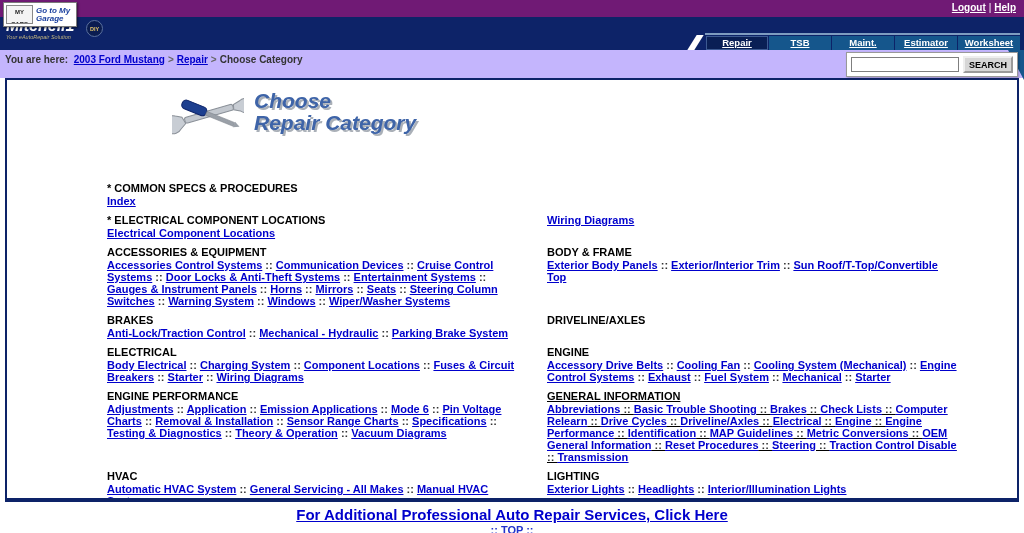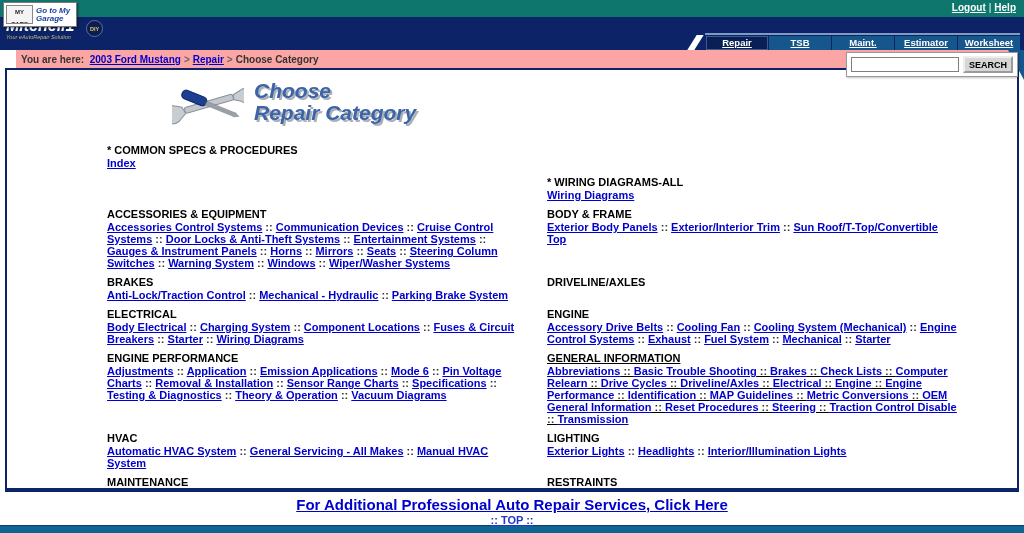--- a/index.html
+++ b/index.html
@@ -1,20 +1,20 @@
 <!DOCTYPE html>
 <html><head>
 <meta charset="utf-8">
 <style>
   * { margin:0; padding:0; box-sizing:border-box; }
   html,body { width:1024px; height:533px; overflow:hidden; background:#fff;
     font-family:"Liberation Sans","DejaVu Sans",sans-serif; }
 
   
-  .topbar { position:relative; height:17px; background:#0f766e; z-index:5; }
+  .topbar { position:relative; height:17px; background:#701a75; z-index:5; }
   .top-links { position:absolute; right:8px; top:2px; font-size:10px; font-weight:bold; color:#fff; }
   .top-links a { color:#fff; text-decoration:underline; }
   .top-links .sep { font-weight:normal; padding:0 3px; }
 
   .garage-btn { position:absolute; left:3px; top:2px; width:74px; height:25px; background:#fff;
     border:1px solid #7a7a7a; box-shadow:1px 1px 2px rgba(0,0,0,.5); display:flex; align-items:center;
     z-index:10; cursor:pointer; }
   .plate { width:27px; height:19px; margin-left:2px; border:1px solid #888; background:#f4f4f4;
     display:flex; flex-direction:column; overflow:hidden; }
   .plate-top { height:5px; background:#1a3f9e; }
@@ -33,21 +33,21 @@
   .version { position:absolute; right:8px; top:18px; color:#fff; font-size:8px; }
 
   .tab-strip { position:absolute; right:4px; bottom:0; display:flex; align-items:flex-end; }
   .tab-strip-inner { display:flex; border-top:2px solid #7e9cc0; padding-top:1px; }
   .slash { width:7px; height:15px; background:#fff; transform:skewX(-32deg); margin-right:6px; align-self:flex-end; }
   .tab { display:block; width:62px; height:14px; line-height:13px; margin-left:1px; text-align:center;
     background:#15568c; color:#fff; font-size:9.5px; font-weight:bold; text-decoration:underline; cursor:pointer; }
   .tab.active { background:#0a1f55; box-shadow:inset 0 0 0 1px #3d5a92; }
 
   
-  .crumb-row { position:relative; height:18px; background:#fca5a5;margin-left:16px; }
+  .crumb-row { position:relative; height:28px; background:#c4b5fd; }
   .crumbs { position:absolute; left:5px; top:4px; font-size:10px; font-weight:bold; color:#333; }
   .crumbs a { color:#0000cc; text-decoration:underline; }
   .crumbs .gt { color:#666; padding:0 3px; font-weight:bold; }
   .corner-swoosh { position:absolute; right:0; top:0; width:16px; height:30px; background:#15568c;
     clip-path:polygon(0 0,100% 0,100% 100%); }
   .search-panel { position:absolute; right:6px; top:2px; background:#fff; border:1px solid #999;
     padding:3px 4px; display:flex; align-items:center; gap:4px; box-shadow:1px 1px 2px rgba(0,0,0,.25); }
   .search-panel input { width:108px; height:15px; border:1px solid #7f7f7f; font-size:10px; padding:0 2px; }
   .search-btn { height:17px; font-size:9px; font-weight:bold; color:#000; background:#d6d6d6;
     border:2px outset #eee; padding:0 4px; cursor:pointer; font-family:"Liberation Sans",sans-serif; }
@@ -136,28 +136,31 @@
         <rect x="34" y="22" width="30" height="4" fill="#9aa0a8" stroke="#777d85" stroke-width="0.5"></rect>
         <path d="M64 21 l6 3 -6 3 z" fill="#9aa0a8"></path>
       </g>
     </svg>
     <div class="title-text">
       <div>Choose</div>
       <div>Repair Category</div>
     </div>
   </div>
   <div class="cat-grid" id="catGrid">
-      <div class="section" style="grid-area: 1 / 1;">
+      <div class="section" style="grid-area: 1 / 1; margin-top: 28px;">
         <div class="sec-heading">* COMMON SPECS &amp; PROCEDURES</div>
         <div class="sec-links"><a href="#">Index</a></div>
       </div>
       <div class="section" style="grid-area: 1 / 2;">
       </div>
+      <div class="section" style="grid-area: 2 / 1;">
+        <div class="sec-heading">* ELECTRICAL COMPONENT LOCATIONS</div>
+        <div class="sec-links"><a href="#">Electrical Component Locations</a></div>
+      </div>
       <div class="section" style="grid-area: 2 / 2;">
-        <div class="sec-heading">* WIRING DIAGRAMS-ALL</div>
         <div class="sec-links"><a href="#">Wiring Diagrams</a></div>
       </div>
       <div class="section" style="grid-area: 3 / 1;">
         <div class="sec-heading">ACCESSORIES &amp; EQUIPMENT</div>
         <div class="sec-links"><a href="#">Accessories Control Systems</a><span class="sep"> :: </span><a href="#">Communication Devices</a><span class="sep"> :: </span><a href="#">Cruise Control Systems</a><span class="sep"> :: </span><a href="#">Door Locks &amp; Anti-Theft Systems</a><span class="sep"> :: </span><a href="#">Entertainment Systems</a><span class="sep"> :: </span><a href="#">Gauges &amp; Instrument Panels</a><span class="sep"> :: </span><a href="#">Horns</a><span class="sep"> :: </span><a href="#">Mirrors</a><span class="sep"> :: </span><a href="#">Seats</a><span class="sep"> :: </span><a href="#">Steering Column Switches</a><span class="sep"> :: </span><a href="#">Warning System</a><span class="sep"> :: </span><a href="#">Windows</a><span class="sep"> :: </span><a href="#">Wiper/Washer Systems</a></div>
       </div>
       <div class="section" style="grid-area: 3 / 2;">
         <div class="sec-heading">BODY &amp; FRAME</div>
         <div class="sec-links"><a href="#">Exterior Body Panels</a><span class="sep"> :: </span><a href="#">Exterior/Interior Trim</a><span class="sep"> :: </span><a href="#">Sun Roof/T-Top/Convertible Top</a></div>
       </div>

